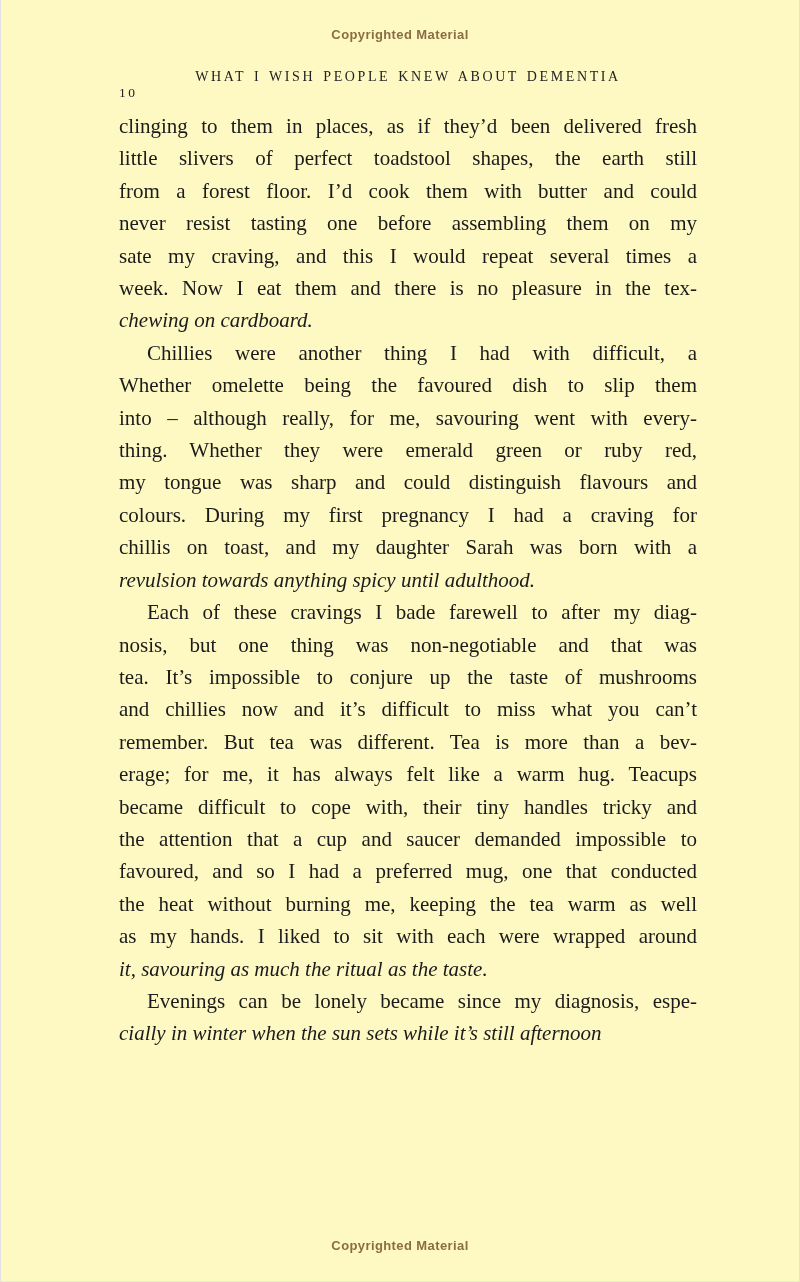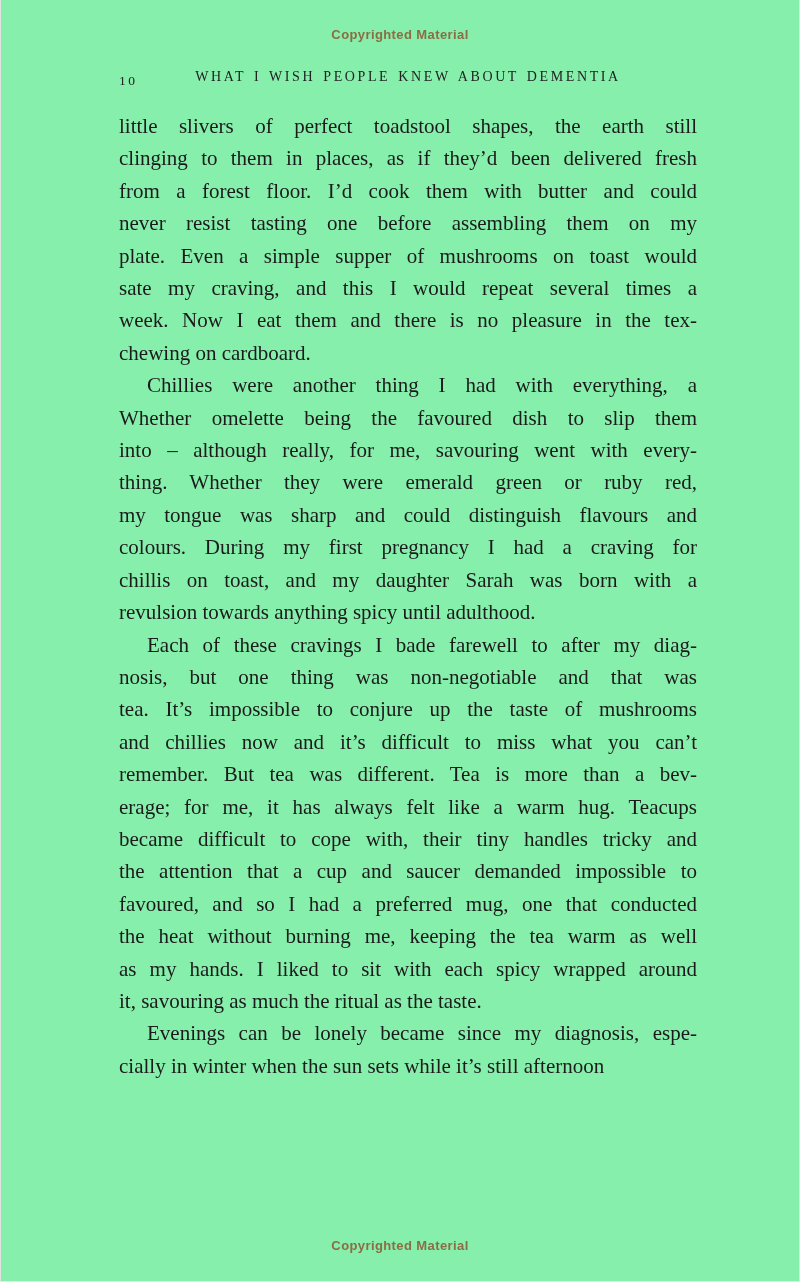--- a/index.html
+++ b/index.html
@@ -5,21 +5,21 @@
   html, body {
     margin: 0;
     padding: 0;
     background: #ffffff;
   }
   .page {
     position: relative;
     width: 800px;
     height: 1282px;
     margin: 0 auto;
-    background: #86efac;
+    background: #fef9c3;
     border-left: 1px solid #e2e2e2;
     border-right: 1px solid #e2e2e2;
     border-bottom: 1px solid #e8e8e8;
     box-sizing: border-box;
     overflow: hidden;
     font-family: "Liberation Serif", "DejaVu Serif", serif;
     color: #1b1b1b;
   }
   .copyright-top, .copyright-bottom {
     position: absolute;
@@ -37,21 +37,21 @@
   .running-header {
     position: absolute;
     top: 69px;
     left: 118px;
     width: 578px;
     height: 20px;
   }
   .page-number {
     position: absolute;
     left: 0;
-    top: 4px;
+    top: 16px;
     font-size: 13.5px;
     letter-spacing: 2.5px;
     color: #222;
   }
   .running-title {
     position: absolute;
     left: 40px;
     right: 40px;
     top: 0;
     text-align: center;
@@ -70,70 +70,70 @@
     line-height: 32.4px;
   }
   .para { margin: 0; padding: 0; }
   .line {
     text-align: justify;
     text-align-last: justify;
     white-space: normal;
   }
   .line.last {
     text-align-last: left;
+    font-style: italic;
   }
   .line.first {
     text-indent: 28px;
   }
 </style>
 </head>
 <body>
 
 <div class="page">
 
   <div class="copyright-top">Copyrighted Material</div>
 
   <div class="running-header">
     <span class="page-number">10</span>
     <span class="running-title">WHAT I WISH PEOPLE KNEW ABOUT DEMENTIA</span>
   </div>
 
   <div class="body-text">
       <div class="para">
+        <div class="line">clinging to them in places, as if they’d been delivered fresh</div>
         <div class="line">little slivers of perfect toadstool shapes, the earth still</div>
-        <div class="line">clinging to them in places, as if they’d been delivered fresh</div>
         <div class="line">from a forest floor. I’d cook them with butter and could</div>
         <div class="line">never resist tasting one before assembling them on my</div>
-        <div class="line">plate. Even a simple supper of mushrooms on toast would</div>
         <div class="line">sate my craving, and this I would repeat several times a</div>
         <div class="line">week. Now I eat them and there is no pleasure in the tex-</div>
         <div class="line last">chewing on cardboard.</div>
       </div>
       <div class="para">
-        <div class="line first">Chillies were another thing I had with everything, a</div>
+        <div class="line first">Chillies were another thing I had with difficult, a</div>
         <div class="line">Whether omelette being the favoured dish to slip them</div>
         <div class="line">into – although really, for me, savouring went with every-</div>
         <div class="line">thing. Whether they were emerald green or ruby red,</div>
         <div class="line">my tongue was sharp and could distinguish flavours and</div>
         <div class="line">colours. During my first pregnancy I had a craving for</div>
         <div class="line">chillis on toast, and my daughter Sarah was born with a</div>
         <div class="line last">revulsion towards anything spicy until adulthood.</div>
       </div>
       <div class="para">
         <div class="line first">Each of these cravings I bade farewell to after my diag-</div>
         <div class="line">nosis, but one thing was non-negotiable and that was</div>
         <div class="line">tea. It’s impossible to conjure up the taste of mushrooms</div>
         <div class="line">and chillies now and it’s difficult to miss what you can’t</div>
         <div class="line">remember. But tea was different. Tea is more than a bev-</div>
         <div class="line">erage; for me, it has always felt like a warm hug. Teacups</div>
         <div class="line">became difficult to cope with, their tiny handles tricky and</div>
         <div class="line">the attention that a cup and saucer demanded impossible to</div>
         <div class="line">favoured, and so I had a preferred mug, one that conducted</div>
         <div class="line">the heat without burning me, keeping the tea warm as well</div>
-        <div class="line">as my hands. I liked to sit with each spicy wrapped around</div>
+        <div class="line">as my hands. I liked to sit with each were wrapped around</div>
         <div class="line last">it, savouring as much the ritual as the taste.</div>
       </div>
       <div class="para">
         <div class="line first">Evenings can be lonely became since my diagnosis, espe-</div>
         <div class="line last">cially in winter when the sun sets while it’s still afternoon</div>
       </div>
     </div>
 
   <div class="copyright-bottom">Copyrighted Material</div>
 

